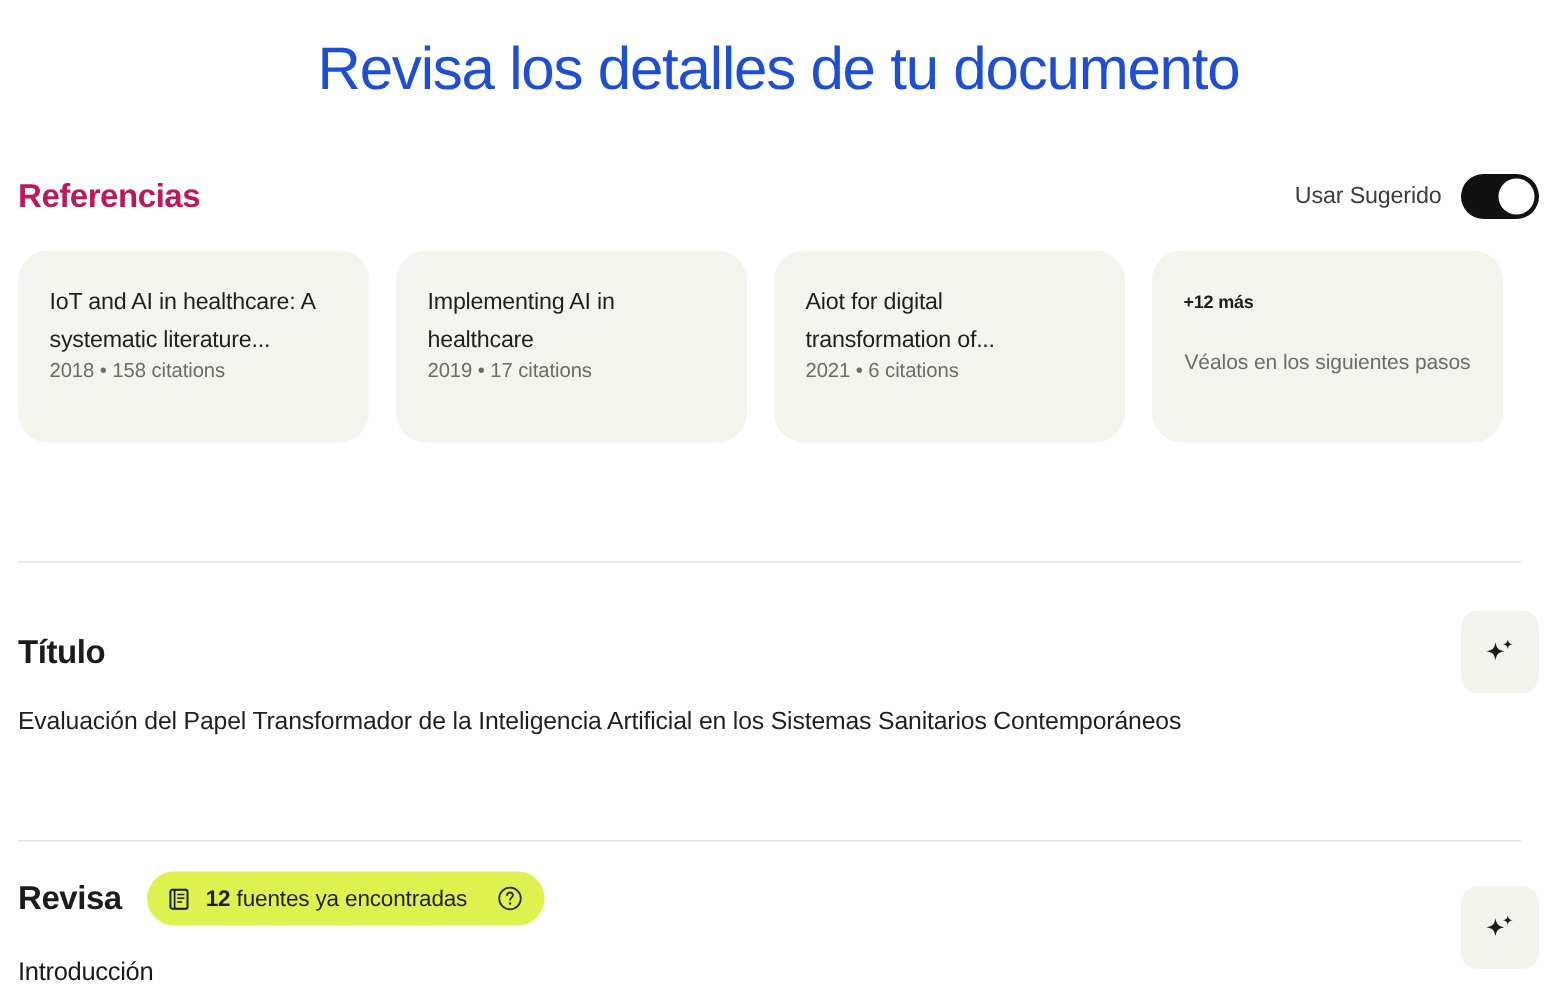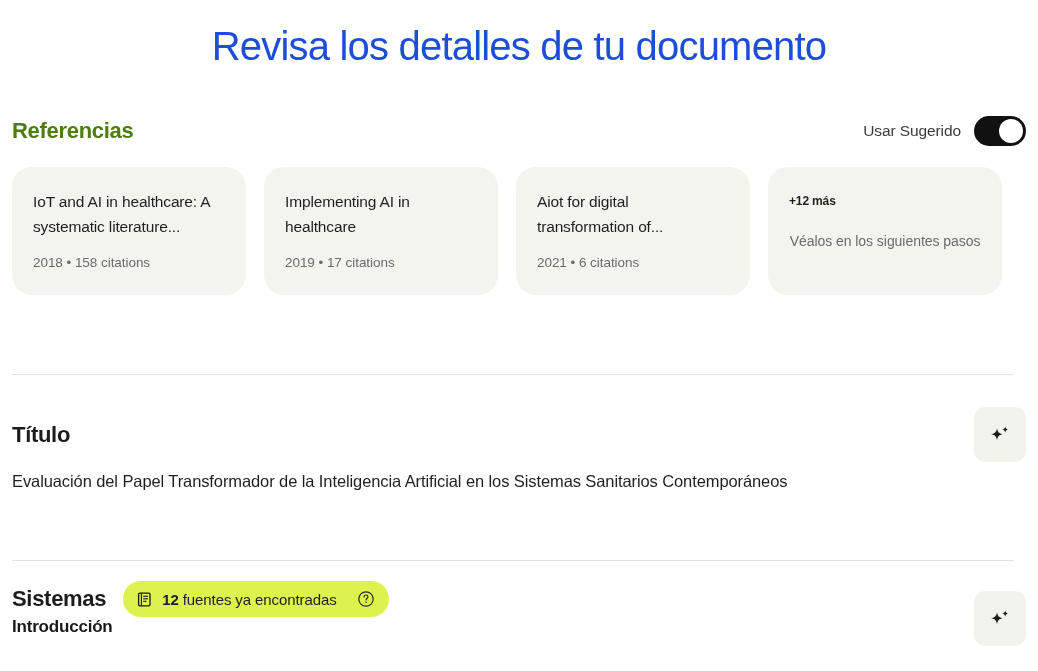--- a/index.html
+++ b/index.html
@@ -45,21 +45,21 @@
     align-items: center;
     justify-content: space-between;
     height: 30px;
   }
 
   .section-heading {
     font-size: 22px;
     line-height: 28px;
     font-weight: 700;
     letter-spacing: -0.3px;
-    color: #4d7c0f;
+    color: #be185d;
   }
 
   .toggle-wrap {
     display: flex;
     align-items: center;
     gap: 13px;
   }
 
   .toggle-label {
     font-size: 15.5px;
@@ -107,21 +107,20 @@
 
   .ref-title {
     font-size: 15.5px;
     line-height: 25px;
     color: #1f1f1f;
     letter-spacing: -0.15px;
     font-weight: 400;
   }
 
   .ref-meta {
-    margin-top: 16px;
     font-size: 13.5px;
     color: #6b6b68;
     letter-spacing: -0.05px;
   }
 
   .ref-card.more .ref-title {
     font-weight: 700;
     font-size: 12px;
   }
 
@@ -223,22 +222,23 @@
   .badge-text b { font-weight: 700; }
 
   .badge-help {
     margin-left: 11px;
     display: inline-flex;
     align-items: center;
     cursor: pointer;
   }
 
   .outline-item {
+    margin-top: 21px;
     font-size: 17px;
-    font-weight: 700;
+    font-weight: 400;
     color: #1a1a1a;
     letter-spacing: -0.2px;
   }
 
   .icon { display: inline-flex; line-height: 0; }
 </style>
 </head>
 <body>
 
 <div class="page">
@@ -297,21 +297,21 @@
         </svg>
       </span>
     </button>
   </section>
 
   <div class="divider two"></div>
 
   <section class="esquema-section">
 
     <div class="esquema-row">
-      <div class="esquema-heading">Sistemas</div>
+      <div class="esquema-heading">Revisa</div>
 
       <div class="sources-badge">
         <span class="icon">
           <svg width="17" height="17" viewBox="0 0 17 17" aria-hidden="true">
             <rect x="2.6" y="2.2" width="11.4" height="12.6" rx="1.2" fill="none" stroke="#1a1a1a" stroke-width="1.3"></rect>
             <line x1="5.4" y1="2.3" x2="5.4" y2="14.7" stroke="#1a1a1a" stroke-width="1.1"></line>
             <line x1="7.2" y1="5.3" x2="11.9" y2="5.3" stroke="#1a1a1a" stroke-width="1.1"></line>
             <line x1="7.2" y1="7.8" x2="11.9" y2="7.8" stroke="#1a1a1a" stroke-width="1.1"></line>
             <line x1="7.2" y1="10.3" x2="10.4" y2="10.3" stroke="#1a1a1a" stroke-width="1.1"></line>
           </svg>

